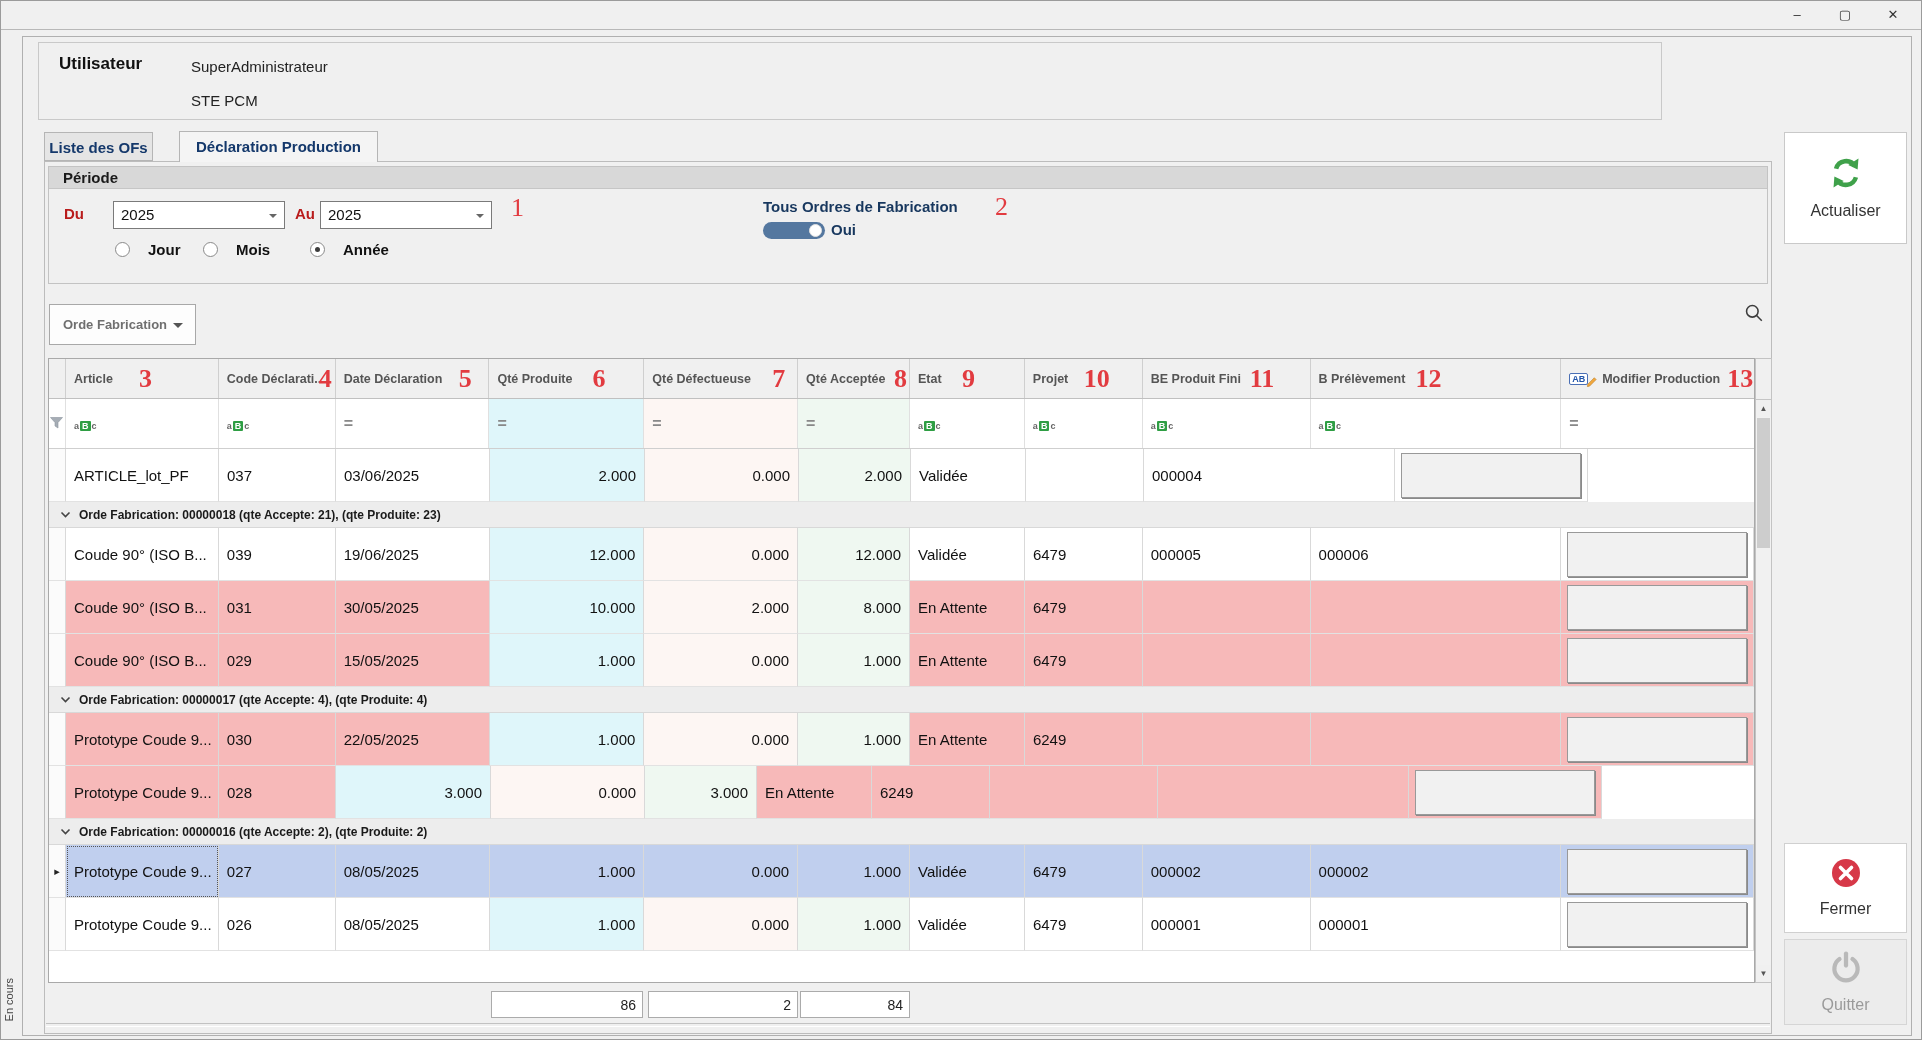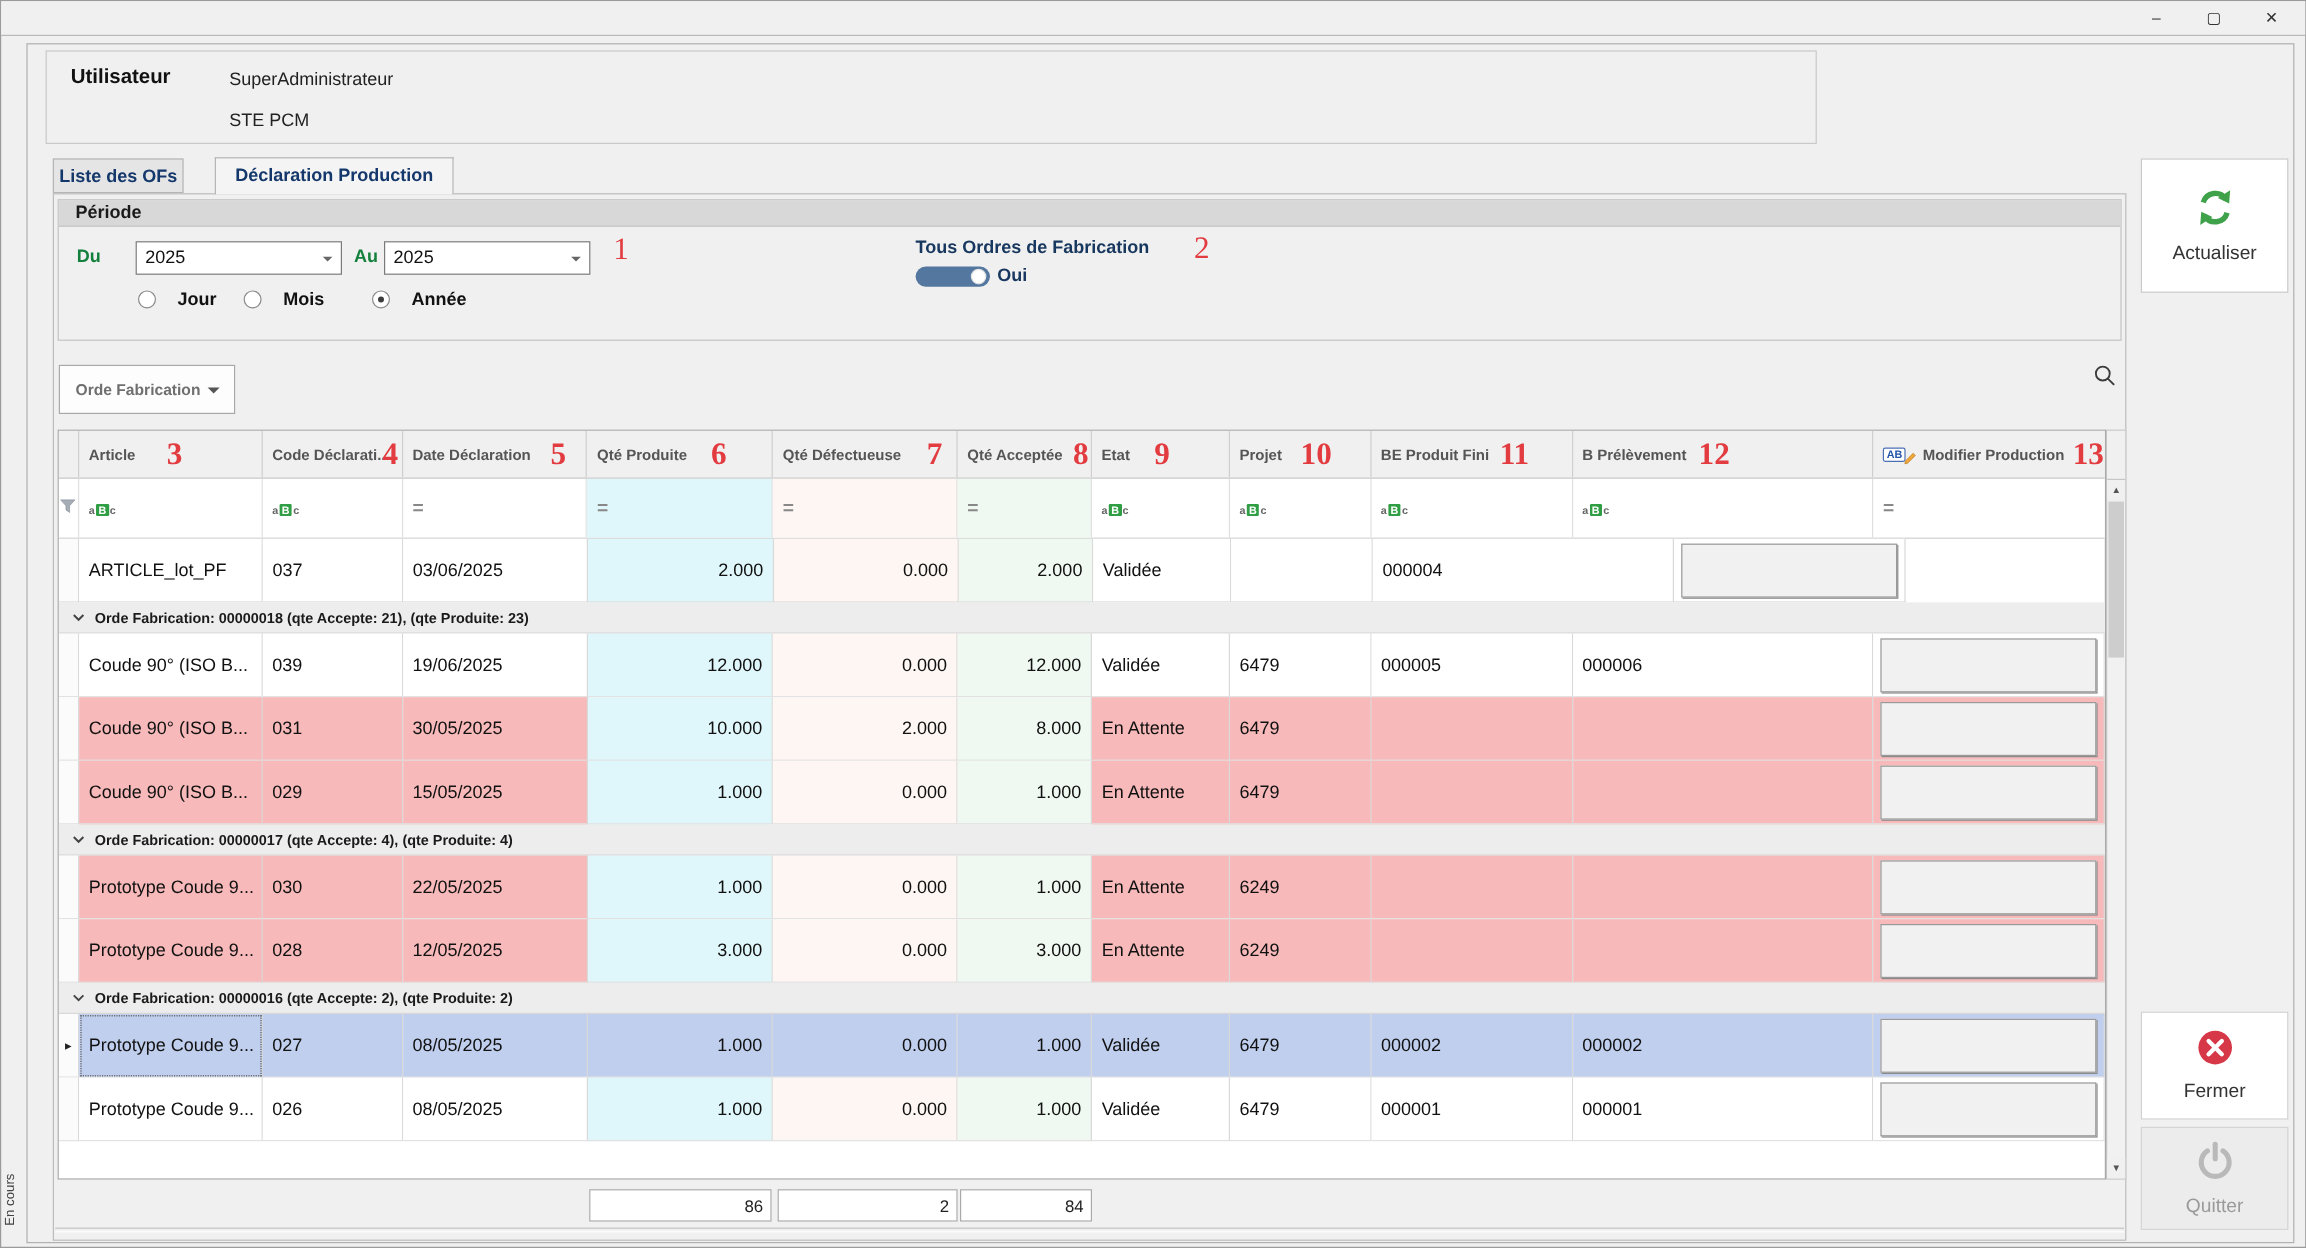--- a/index.html
+++ b/index.html
@@ -9,40 +9,40 @@
   
   .titlebar{position:absolute;left:1px;top:1px;width:1920px;height:28px;background:#f0f0f0;
             border-bottom:1px solid #b8b8b8;}
   .wbtn{position:absolute;top:4px;width:28px;height:20px;text-align:center;font-size:13px;
         color:#333;line-height:20px;cursor:default;}
   .wbtn.min{left:1782px;} .wbtn.max{left:1830px;} .wbtn.close{left:1878px;}
   
   .form{position:absolute;left:22px;top:36px;width:1890px;height:1000px;background:#f0f0f0;
         border:1px solid #b0b0b0;box-sizing:border-box;}
   
-  .user-panel{position:absolute;left:38px;top:42px;width:1476px;height:78px;background:#f0f0f0;
+  .user-panel{position:absolute;left:38px;top:42px;width:1624px;height:78px;background:#f0f0f0;
               border:1px solid #c9c9c9;box-sizing:border-box;}
   .up-label{position:absolute;font-size:17px;font-weight:bold;color:#111;}
   .up-value{position:absolute;font-size:15px;color:#222;}
   
   .tab{position:absolute;box-sizing:border-box;text-align:center;font-weight:bold;font-size:15px;
        color:var(--tab-text,#14386b);}
   .tab-inactive{left:44px;top:132px;width:109px;height:29px;line-height:29px;background:#e5e5e5;
                 border:1px solid #b5b5b5;}
   .tab-active{left:153px;top:131px;width:199px;height:31px;line-height:30px;background:#f4f4f4;
               border:1px solid #b5b5b5;border-bottom:none;z-index:3;margin-left:26px;}
   .tab-panel{position:absolute;left:44px;top:161px;width:1728px;height:873px;background:#f0f0f0;
              border:1px solid #bcbcbc;box-sizing:border-box;z-index:1;}
   
   .periode-box{position:absolute;left:48px;top:166px;width:1720px;height:118px;background:#f0f0f0;
                border:1px solid #c3c3c3;box-sizing:border-box;z-index:2;}
   .periode-head{position:absolute;left:0;top:0;width:100%;height:22px;background:#d8d8d8;
                 border-bottom:1px solid #c6c6c6;box-sizing:border-box;}
   .periode-title{position:absolute;left:14px;top:2px;font-weight:bold;font-size:15px;color:#1a1a1a;}
-  .fld-label{position:absolute;font-weight:bold;font-size:15px;color:#15803d;}
+  .fld-label{position:absolute;font-weight:bold;font-size:15px;color:#b91c1c;}
   .combo{position:absolute;height:28px;background:#fff;border:1px solid #7a7a7a;box-sizing:border-box;
          font-size:15px;color:#111;line-height:26px;padding-left:7px;}
   .combo .caret{position:absolute;right:7px;top:12px;width:0;height:0;border-left:4px solid transparent;
          border-right:4px solid transparent;border-top:4px solid #666;}
   .radio-item{position:absolute;display:flex;align-items:center;gap:18px;}
   .radio-circle{width:13px;height:13px;border-radius:50%;border:1px solid #8a8a8a;background:#fff;
                 display:inline-flex;align-items:center;justify-content:center;}
   .radio-circle.checked::after{content:"";width:5px;height:5px;border-radius:50%;background:#3c3c3c;}
   .radio-label{font-weight:bold;font-size:15px;color:#111;}
   .toggle-label{position:absolute;font-weight:bold;font-size:15px;color:#17375e;}
@@ -375,21 +375,20 @@
           <div class="dcell" style="width: 168px;"></div>
           <div class="dcell" style="width: 251px;"></div>
           <div class="dcell modcell" style="width: 193px;">
             <div class="modbtn"></div>
           </div>
         </div>
         <div class="drow pending">
           <div class="dcell ind" style="width: 17px;"></div>
           <div class="dcell artcell" style="width: 153px;">Prototype Coude 9...</div>
           <div class="dcell" style="width: 117px;">028</div>
-          <div class="dcell" style="width: 154px;">12/05/2025</div>
           <div class="dcell tint-prod num" style="width: 155px;">3.000</div>
           <div class="dcell tint-def num" style="width: 154px;">0.000</div>
           <div class="dcell tint-acc num" style="width: 112px;">3.000</div>
           <div class="dcell" style="width: 115px;">En Attente</div>
           <div class="dcell" style="width: 118px;">6249</div>
           <div class="dcell" style="width: 168px;"></div>
           <div class="dcell" style="width: 251px;"></div>
           <div class="dcell modcell" style="width: 193px;">
             <div class="modbtn"></div>
           </div>

